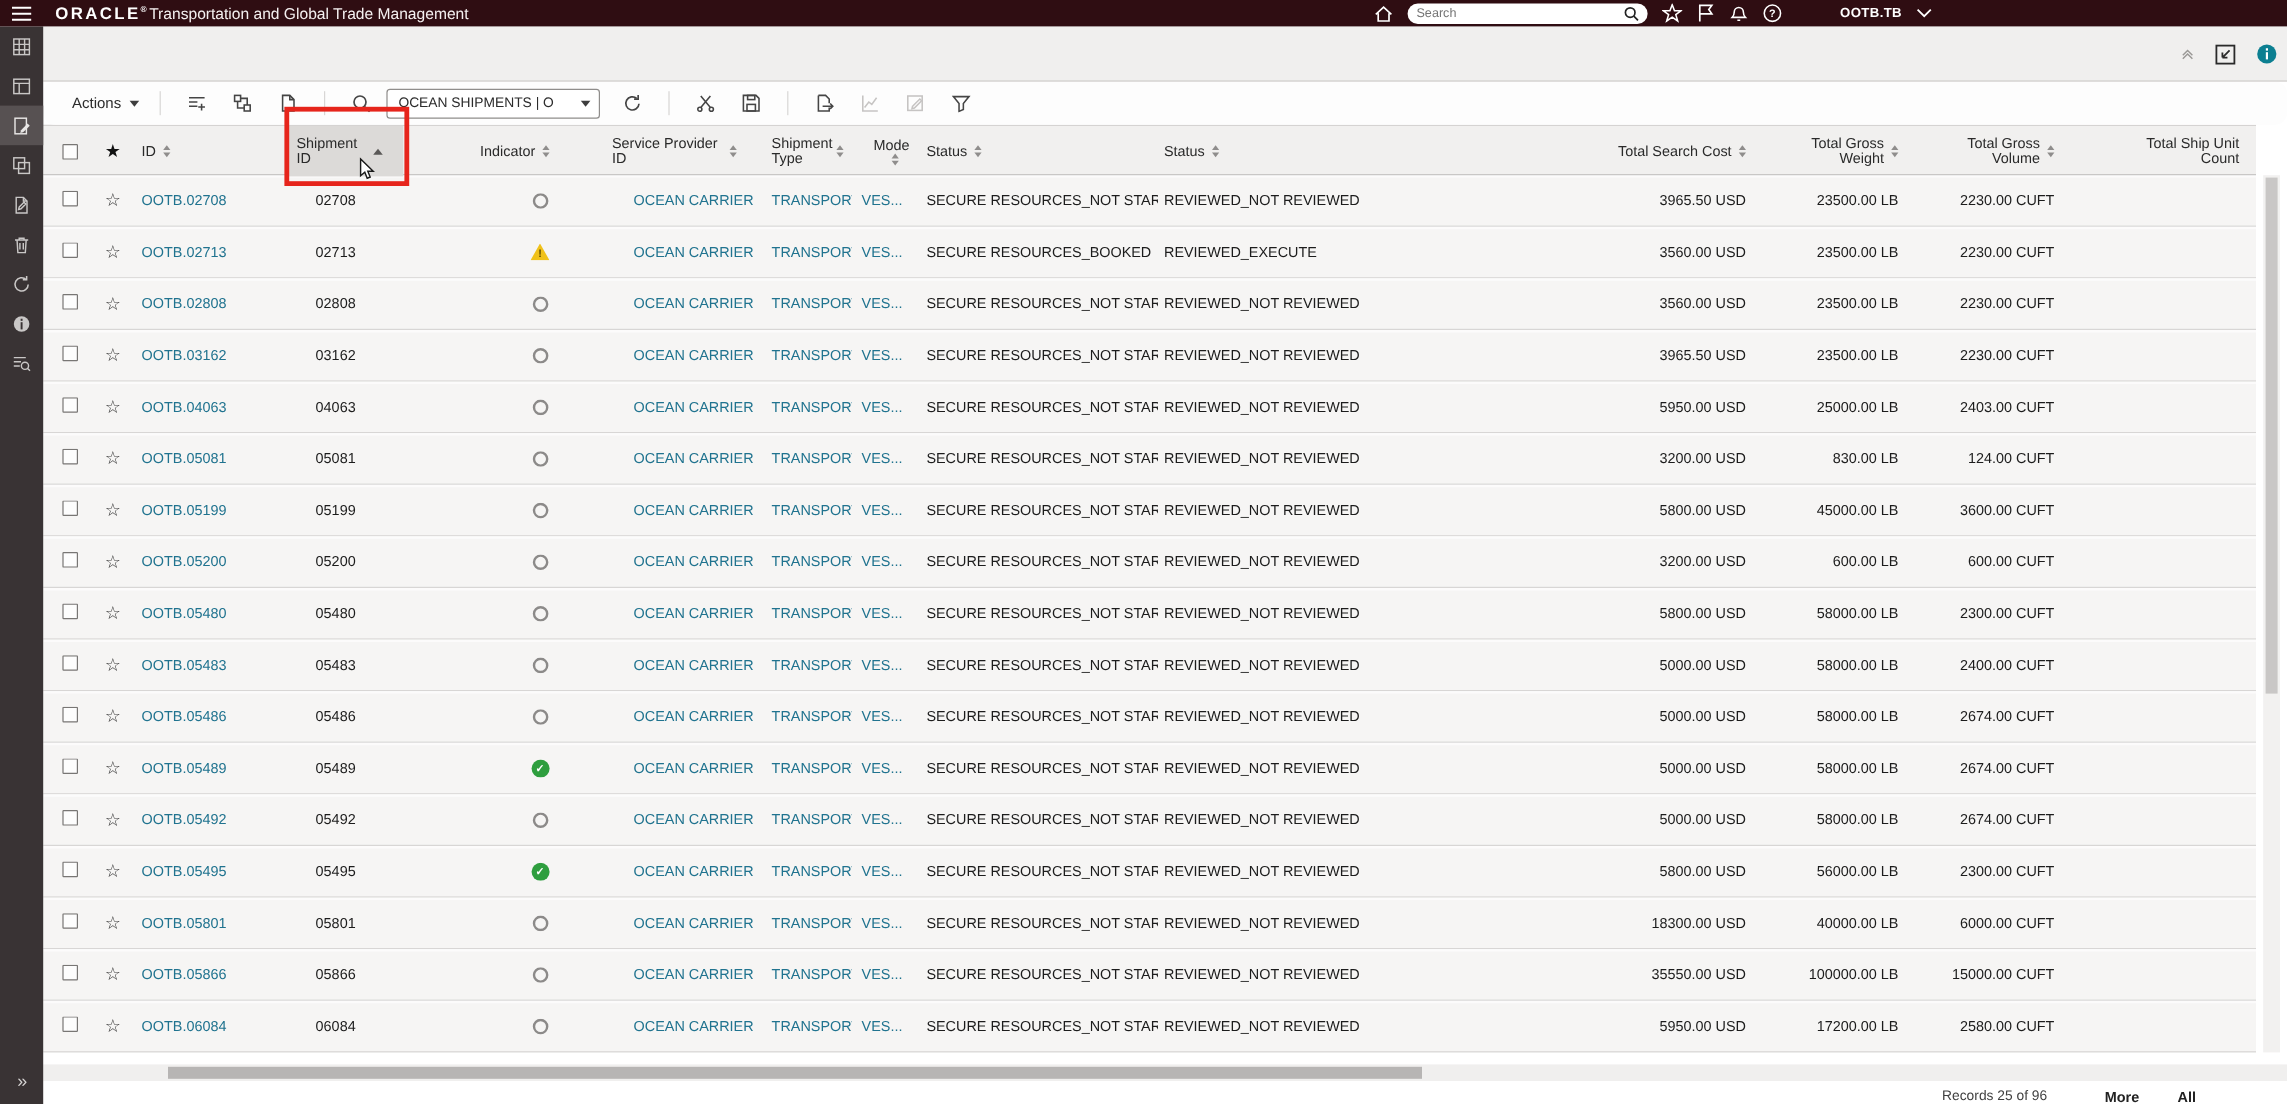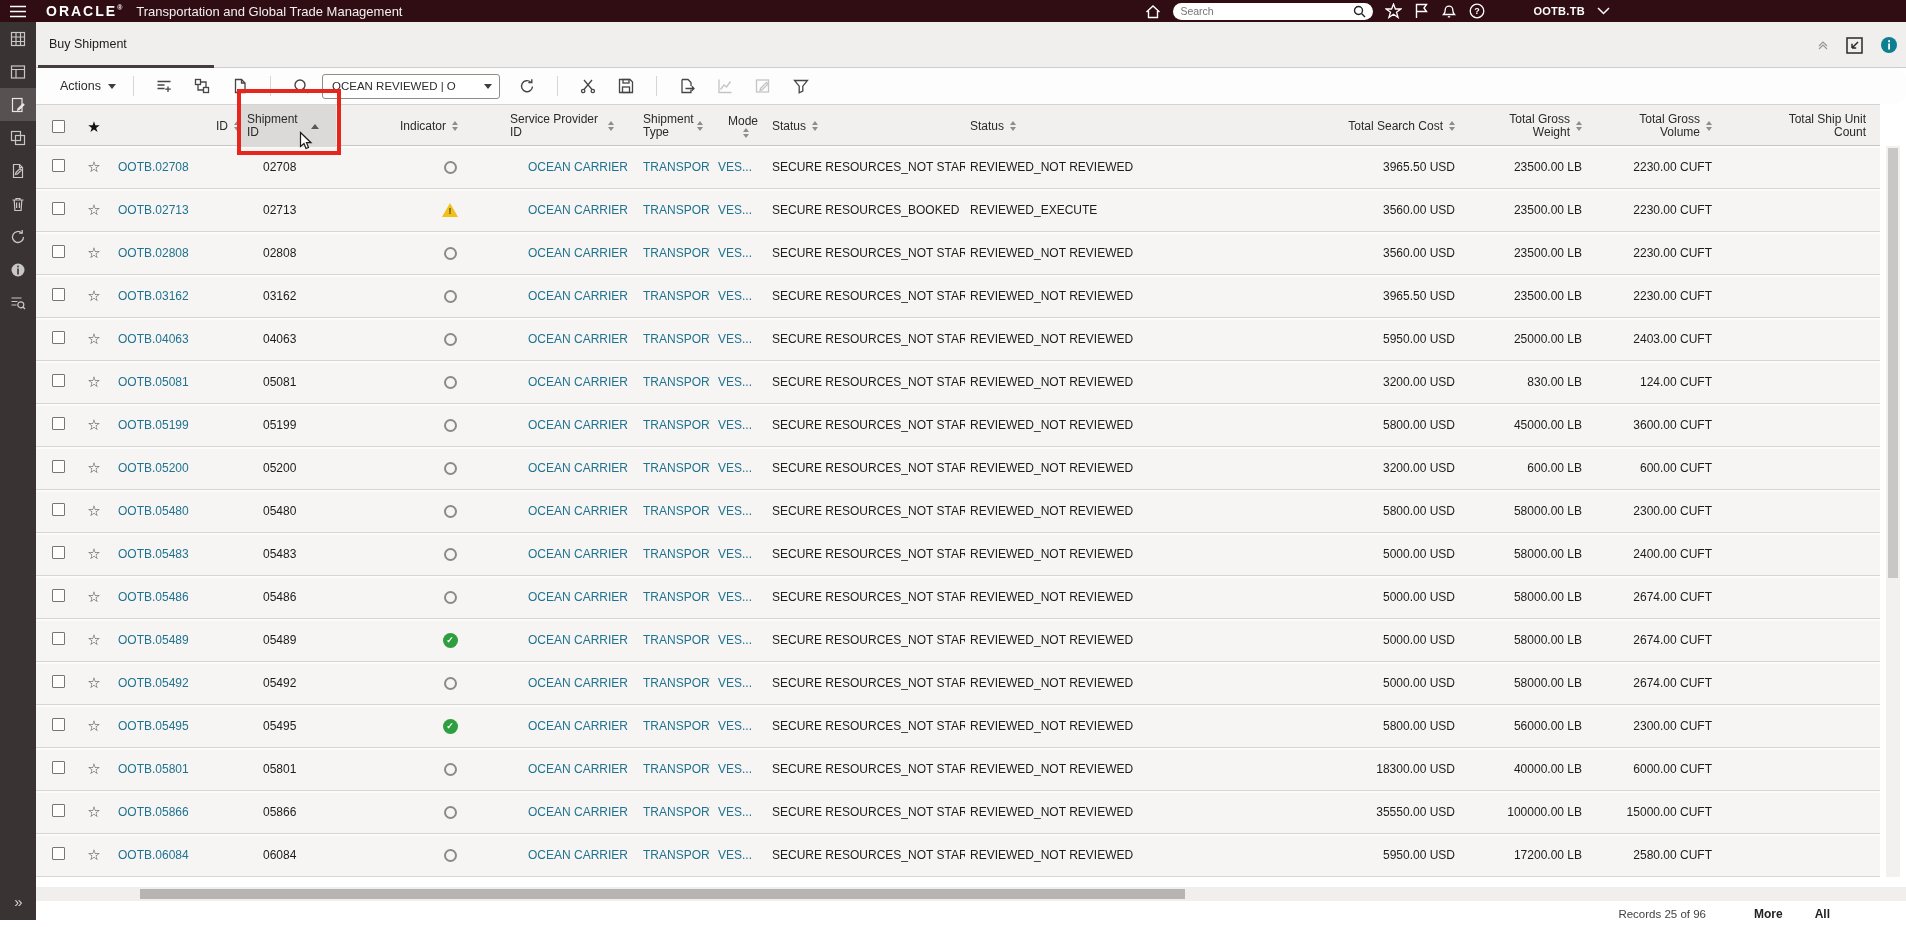--- a/index.html
+++ b/index.html
@@ -4,21 +4,21 @@
 <style>
   * { margin:0; padding:0; box-sizing:border-box; }
   html,body { width:1906px; height:927px; font-family:"Liberation Sans",sans-serif; background:#fff; overflow:hidden; position:relative; font-size:12px; color:#1e1e1e; }
 
   
   .topbar { position:absolute; left:0; top:0; width:1906px; height:22px; background:#2f0d12; display:flex; align-items:center; z-index:40; }
   .hamburger { width:36px; display:flex; justify-content:center; cursor:pointer; }
   .hamburger svg { display:block; }
   .logo { color:#fff; font-weight:bold; font-size:14px; letter-spacing:2px; margin-left:10px; }
   .logo sup { font-size:7px; }
-  .app-title { color:#f4f0f0; font-size:13px; margin-left:12px; }
+  .app-title { color:#f4f0f0; font-size:13px; }
   .topbar-right { margin-left:auto; display:flex; align-items:center; gap:12px; margin-right:296px; }
   .searchpill { width:200px; height:17px; background:#fff; border-radius:9px; display:flex; align-items:center; padding:0 7px; }
   .searchpill input { border:none; outline:none; flex:1; font-size:10.5px; color:#444; background:transparent; font-family:"Liberation Sans",sans-serif; }
   .tb-icon { display:flex; align-items:center; cursor:pointer; }
   .user-label { color:#fff; font-weight:bold; font-size:11px; letter-spacing:.3px;margin-left:36px; }
 
   
   .sidebar { position:absolute; left:0; top:22px; width:36px; height:898px; background:#393334; z-index:30; }
   .side-item { width:36px; height:33px; display:flex; align-items:center; justify-content:center; cursor:pointer; }
   .side-item.active { background:#575152; }
@@ -219,21 +219,20 @@
           <path d="M1.5 3h10M1.5 6.5h6M1.5 10h5"></path>
           <circle cx="10.8" cy="9.8" r="3"></circle>
           <path d="M13 12l2 2"></path>
         </svg>
       </span>
   </div>
   <div class="side-expand">»</div>
 </div>
 
 <div class="tabbar">
-  <div class="tab">Buy Shipment</div>
   <div class="tabbar-right">
     <span>
       <svg width="12" height="10" viewBox="0 0 12 10">
           <path d="M2 6l4-4 4 4M2 9l4-4 4 4" stroke="#9a9896" stroke-width="1.2" fill="none"></path>
         </svg>
     </span>
     <span>
       <svg width="19" height="19" viewBox="0 0 19 19">
           <rect x="2" y="2" width="15" height="15" stroke="#2a2a2a" stroke-width="1.5" fill="none"></rect>
           <path d="M13 6l-6 6M7 12V7.8M7 12h4.2" stroke="#2a2a2a" stroke-width="1.5" fill="none"></path>
@@ -275,21 +274,21 @@
       </svg>
   </span>
   <span class="tsep"></span>
   <span class="tbtn">
     <svg width="17" height="17" viewBox="0 0 17 17" stroke="currentColor" stroke-width="1.4" fill="none">
         <circle cx="7" cy="7" r="5"></circle>
         <path d="M10.8 10.8 15 15"></path>
       </svg>
   </span>
   <span class="view-select">
-    <span class="vtext">OCEAN REVIEWED | O</span>
+    <span class="vtext">OCEAN SHIPMENTS | O</span>
     <span class="vcaret">
         <span class="caret-dn"></span>
       </span>
   </span>
   <span class="tbtn">
     <svg width="16" height="16" viewBox="0 0 16 16" stroke="currentColor" stroke-width="1.4" fill="none">
         <path d="M13.5 8.5A5.5 5.5 0 1 1 11.6 4"></path>
         <path d="M12.8 1.2v3.4H9.4"></path>
       </svg>
   </span>
@@ -334,21 +333,21 @@
   </span>
 </div>
 
 <div class="thead grid-cols">
   <span class="hcell c-check">
       <span class="cbx"></span>
     </span>
   <span class="hcell" style="justify-content:center;">
       <span class="star filled">★</span>
     </span>
-  <span class="hcell" style="padding-left:8px;justify-content:flex-end;">
+  <span class="hcell" style="padding-left:8px;">
     <span>ID</span>
       <span class="sort">
         <b class="up"></b>
         <b class="dn"></b>
       </span>
   </span>
   <span class="hcell">
     <span class="sid-cell">
         <span class="ht">Shipment ID</span>
         <span class="caret-up-sm"></span>

